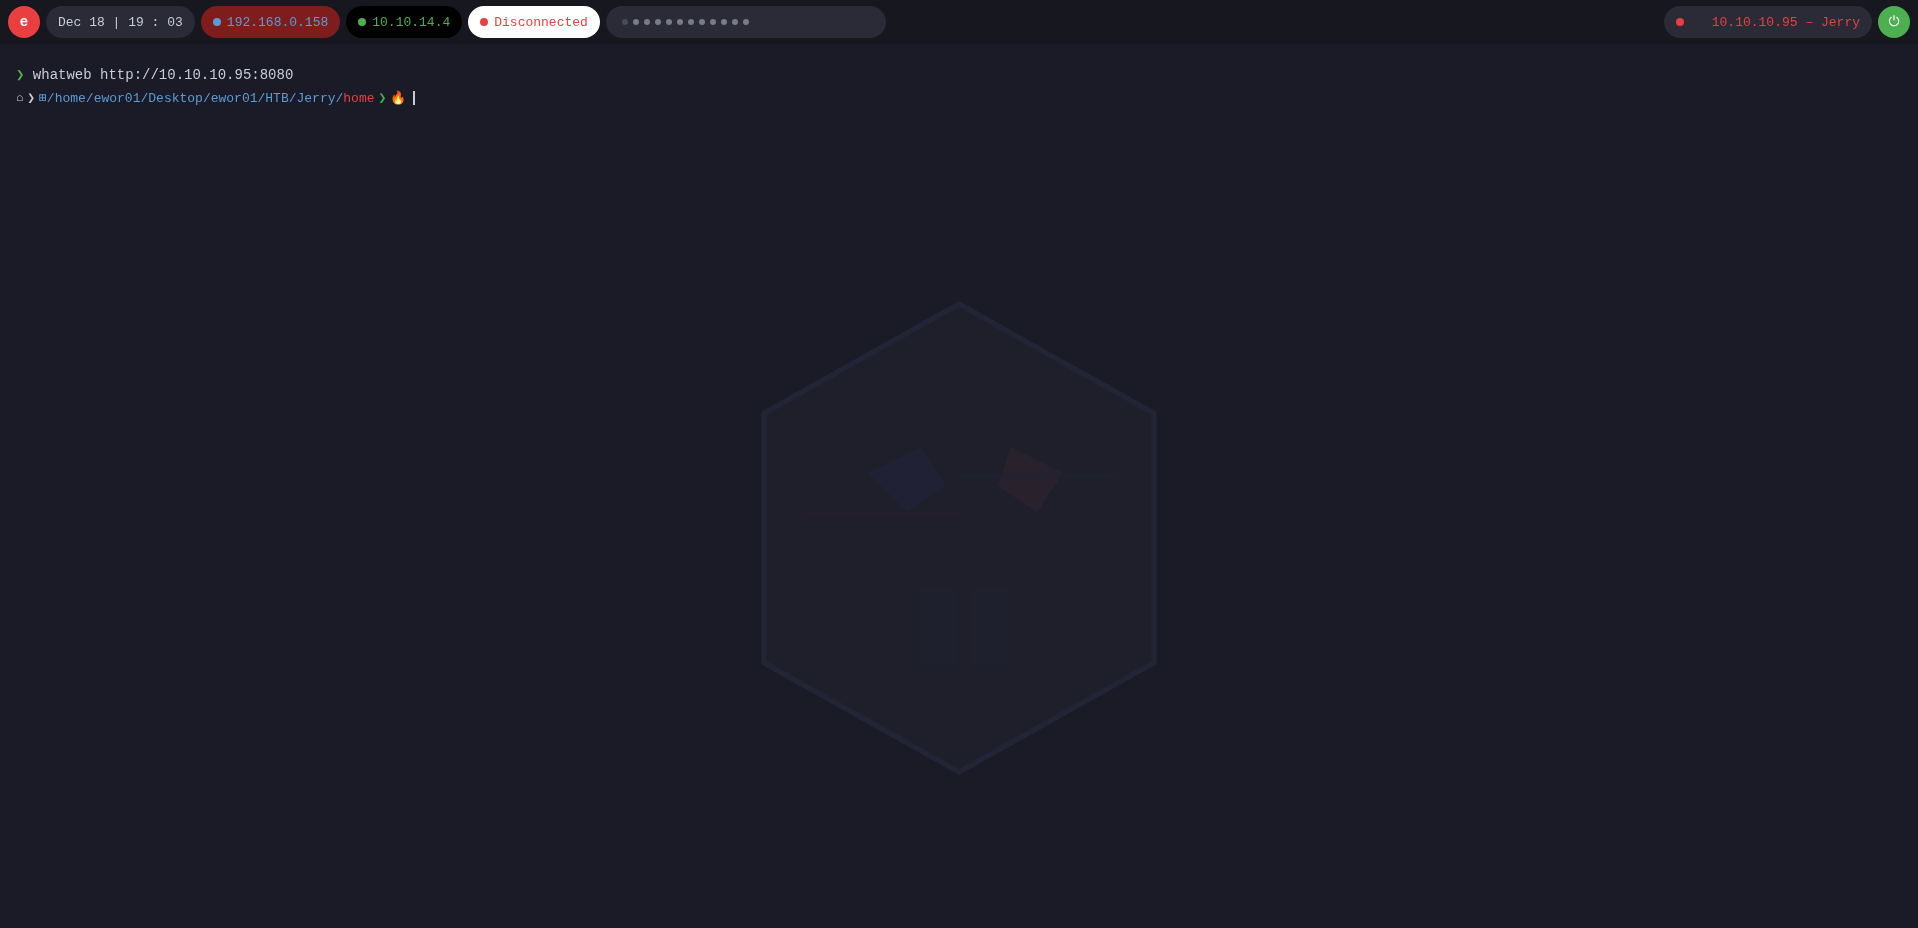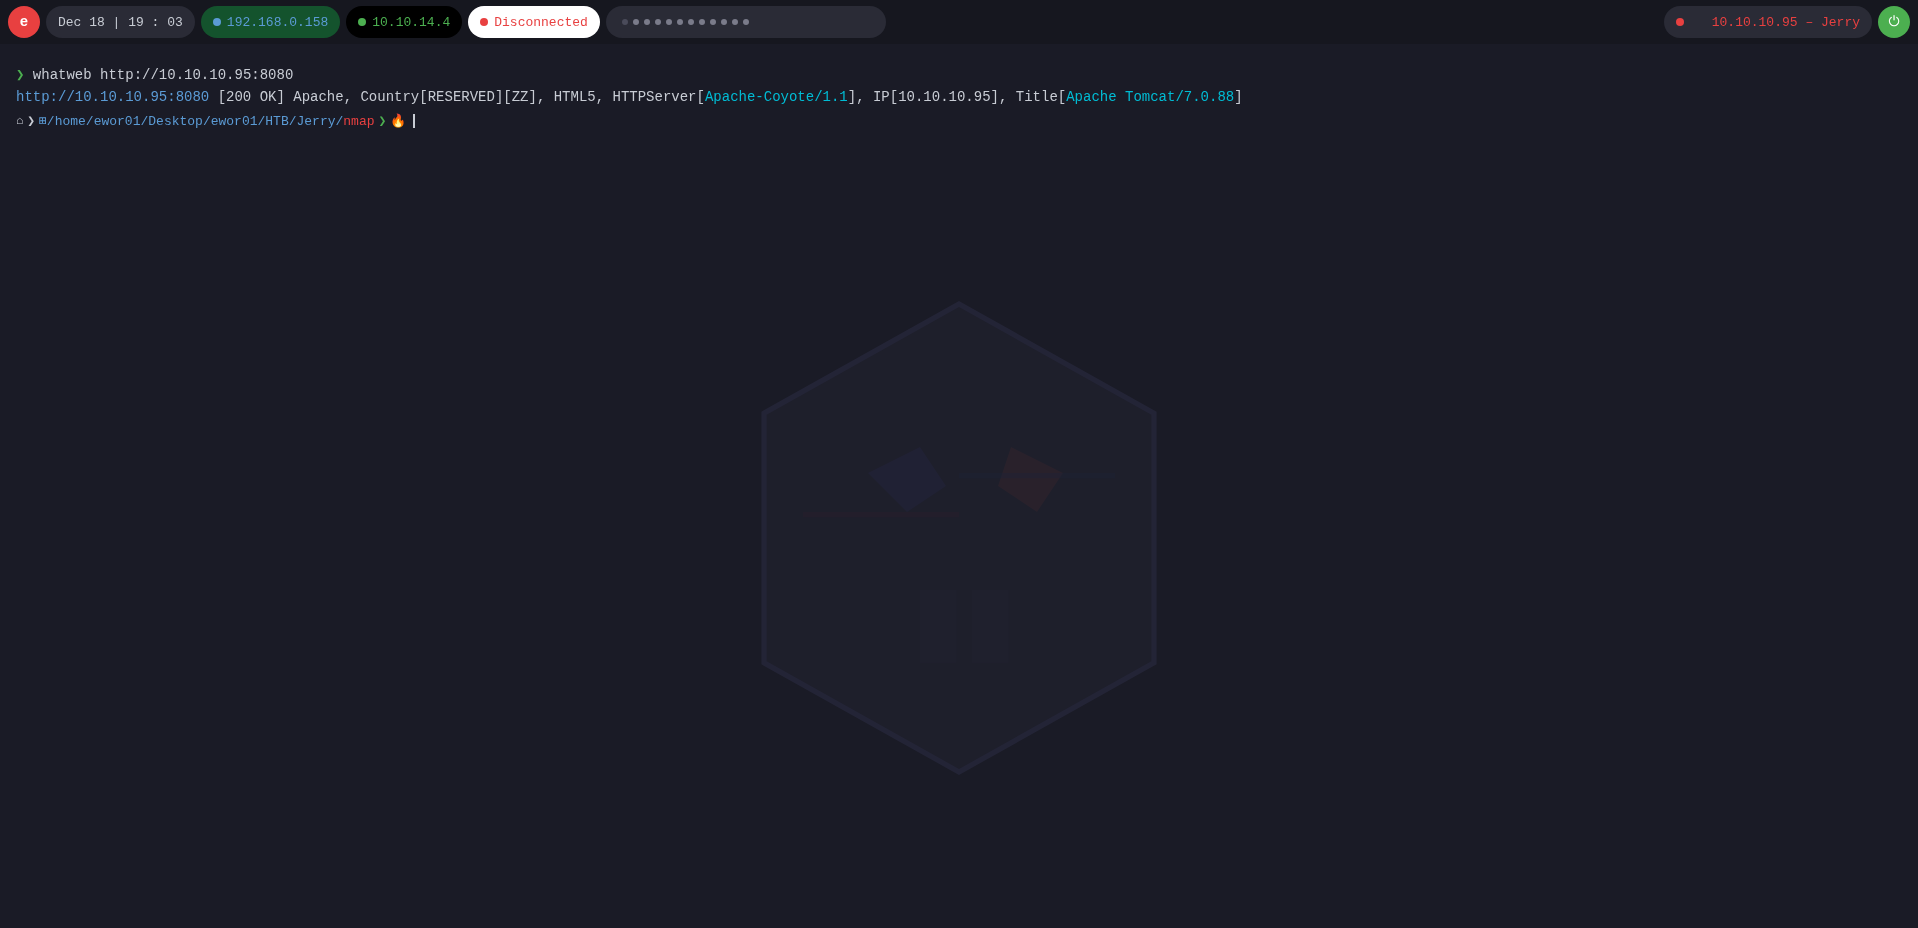--- a/index.html
+++ b/index.html
@@ -51,21 +51,21 @@
       font-size: 14px;
       flex-shrink: 0;
     }
 
     .tb-datetime {
       background-color: #2a2b36;
       color: #c8ccd4;
     }
 
     .tb-ip-local {
-      background-color: #14532d;
+      background-color: #7f1d1d;
       color: #5b9bd5;
     }
 
     .tb-ip-vpn {
       background-color: #000000;
       color: #4caf50;
     }
 
     .tb-disconnected {
       background-color: #ffffff;
@@ -294,27 +294,23 @@
       <rect x="40" y="90" width="60" height="2" fill="#aa3355" opacity="0.4"></rect>
       <rect x="100" y="75" width="60" height="2" fill="#3355aa" opacity="0.4"></rect>
     </svg>
   </div>
 
   <div class="terminal-line">
     <span class="prompt-arrow"> ❯ </span>
     <span class="cmd-text">whatweb http://10.10.10.95:8080</span>
   </div>
 
-  <div class="terminal-line">
-    <span class="url-blue">http://10.10.10.95:8080</span>
-    <span class="status-ok"> [200 OK] Apache, Country[RESERVED][ZZ], HTML5, HTTPServer[</span><span class="highlight-cyan">Apache-Coyote/1.1</span><span class="status-ok">], IP[10.10.10.95], Title[</span><span class="highlight-cyan">Apache Tomcat/7.0.88</span><span class="status-ok">]</span>
-  </div>
 
   <div class="path-line">
     <span class="path-icon">⌂</span>
     <span class="path-separator"> ❯ </span>
-    <span class="path-folder">⊞/home/ewor01/Desktop/ewor01/HTB/Jerry/<span class="path-nmap">nmap</span></span>
+    <span class="path-folder">⊞/home/ewor01/Desktop/ewor01/HTB/Jerry/<span class="path-nmap">home</span></span>
     <span class="path-arrow"> ❯ </span>
     <span class="path-fire">🔥</span>
     <span class="cursor"></span>
   </div>
 
 </div>
 
 </body></html>

